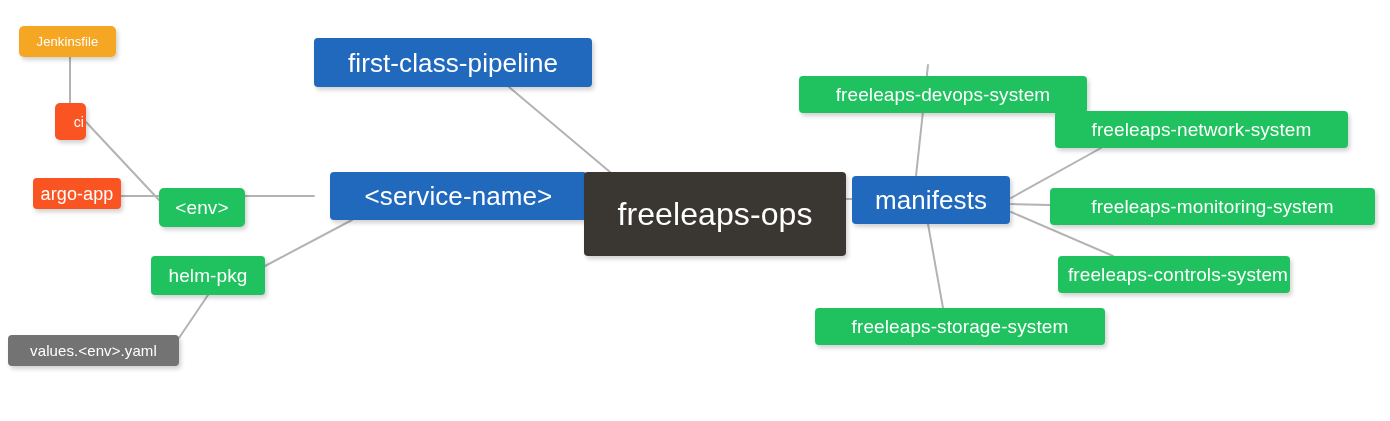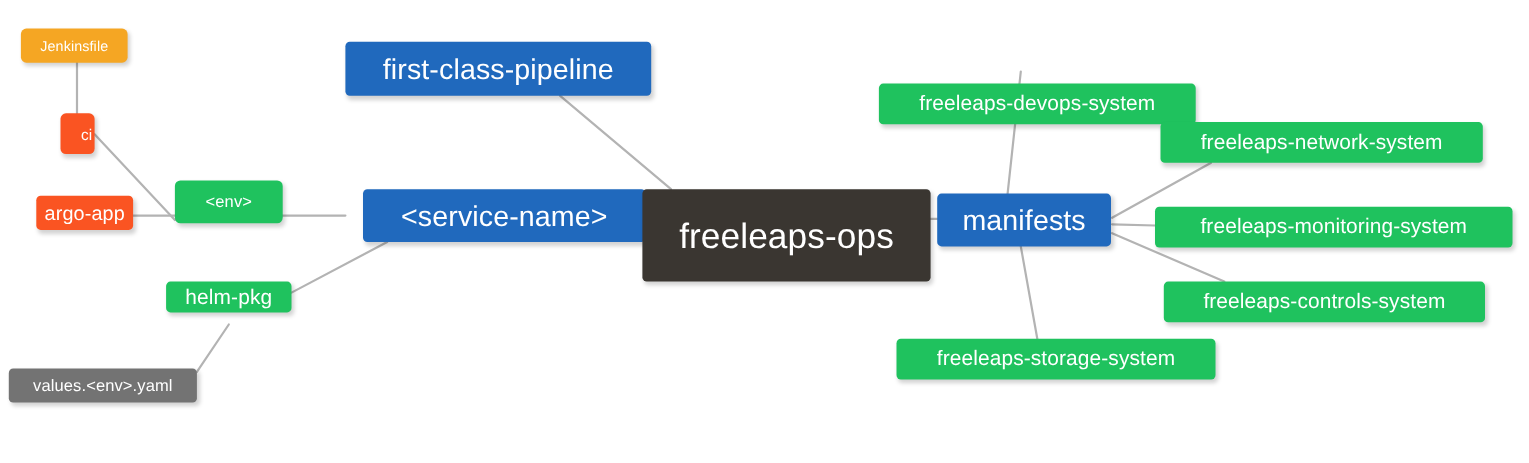--- a/index.html
+++ b/index.html
@@ -66,24 +66,24 @@
   <div id="node-layer">
       <div class="node" style="left: 19px; top: 26px; width: 97px; height: 31px; background: rgb(245, 166, 35); font-size: 13px; border-radius: 5px;">
         <span class="node-label">Jenkinsfile</span>
       </div>
       <div class="node" style="left: 55px; top: 103px; width: 31px; height: 37px; background: rgb(250, 84, 34); font-size: 14px; border-radius: 5px; justify-content: flex-end;">
         <span class="node-label">ci</span>
       </div>
       <div class="node" style="left: 33px; top: 178px; width: 88px; height: 31px; background: rgb(250, 84, 34); font-size: 18px; border-radius: 4px;">
         <span class="node-label">argo-app</span>
       </div>
-      <div class="node" style="left: 159px; top: 164px; width: 98px; height: 39px; background: rgb(31, 194, 94); font-size: 15px; border-radius: 5px;">
+      <div class="node" style="left: 159px; top: 188px; width: 86px; height: 39px; background: rgb(31, 194, 94); font-size: 19px; border-radius: 5px;">
         <span class="node-label">&lt;env&gt;</span>
       </div>
-      <div class="node" style="left: 151px; top: 256px; width: 114px; height: 28px; background: rgb(31, 194, 94); font-size: 19px; border-radius: 4px;">
+      <div class="node" style="left: 151px; top: 256px; width: 114px; height: 39px; background: rgb(31, 194, 94); font-size: 19px; border-radius: 4px;">
         <span class="node-label">helm-pkg</span>
       </div>
       <div class="node" style="left: 8px; top: 335px; width: 171px; height: 31px; background: #737373; font-size: 15px; border-radius: 4px;">
         <span class="node-label">values.&lt;env&gt;.yaml</span>
       </div>
       <div class="node" style="left: 314px; top: 38px; width: 278px; height: 49px; background: rgb(32, 105, 189); font-size: 26px; border-radius: 4px;">
         <span class="node-label">first-class-pipeline</span>
       </div>
       <div class="node" style="left: 314px; top: 172px; width: 257px; height: 48px; background: rgb(32, 105, 189); font-size: 26px; border-radius: 4px; margin-left: 16px;">
         <span class="node-label">&lt;service-name&gt;</span>
@@ -96,20 +96,20 @@
       </div>
       <div class="node" style="left: 799px; top: 28px; width: 288px; height: 37px; background: rgb(31, 194, 94); font-size: 19px; border-radius: 4px; margin-top: 48px;">
         <span class="node-label">freeleaps-devops-system</span>
       </div>
       <div class="node" style="left: 1055px; top: 111px; width: 293px; height: 37px; background: rgb(31, 194, 94); font-size: 19px; border-radius: 4px;">
         <span class="node-label">freeleaps-network-system</span>
       </div>
       <div class="node" style="left: 1050px; top: 188px; width: 325px; height: 37px; background: rgb(31, 194, 94); font-size: 19px; border-radius: 4px;">
         <span class="node-label">freeleaps-monitoring-system</span>
       </div>
-      <div class="node" style="left: 1058px; top: 256px; width: 292px; height: 37px; background: rgb(31, 194, 94); font-size: 19px; border-radius: 4px;">
+      <div class="node" style="left: 1058px; top: 256px; width: 232px; height: 37px; background: rgb(31, 194, 94); font-size: 19px; border-radius: 4px; justify-content: flex-end;">
         <span class="node-label">freeleaps-controls-system</span>
       </div>
       <div class="node" style="left: 815px; top: 308px; width: 290px; height: 37px; background: rgb(31, 194, 94); font-size: 19px; border-radius: 4px;">
         <span class="node-label">freeleaps-storage-system</span>
       </div>
     </div>
 </div>
 
 </body></html>

